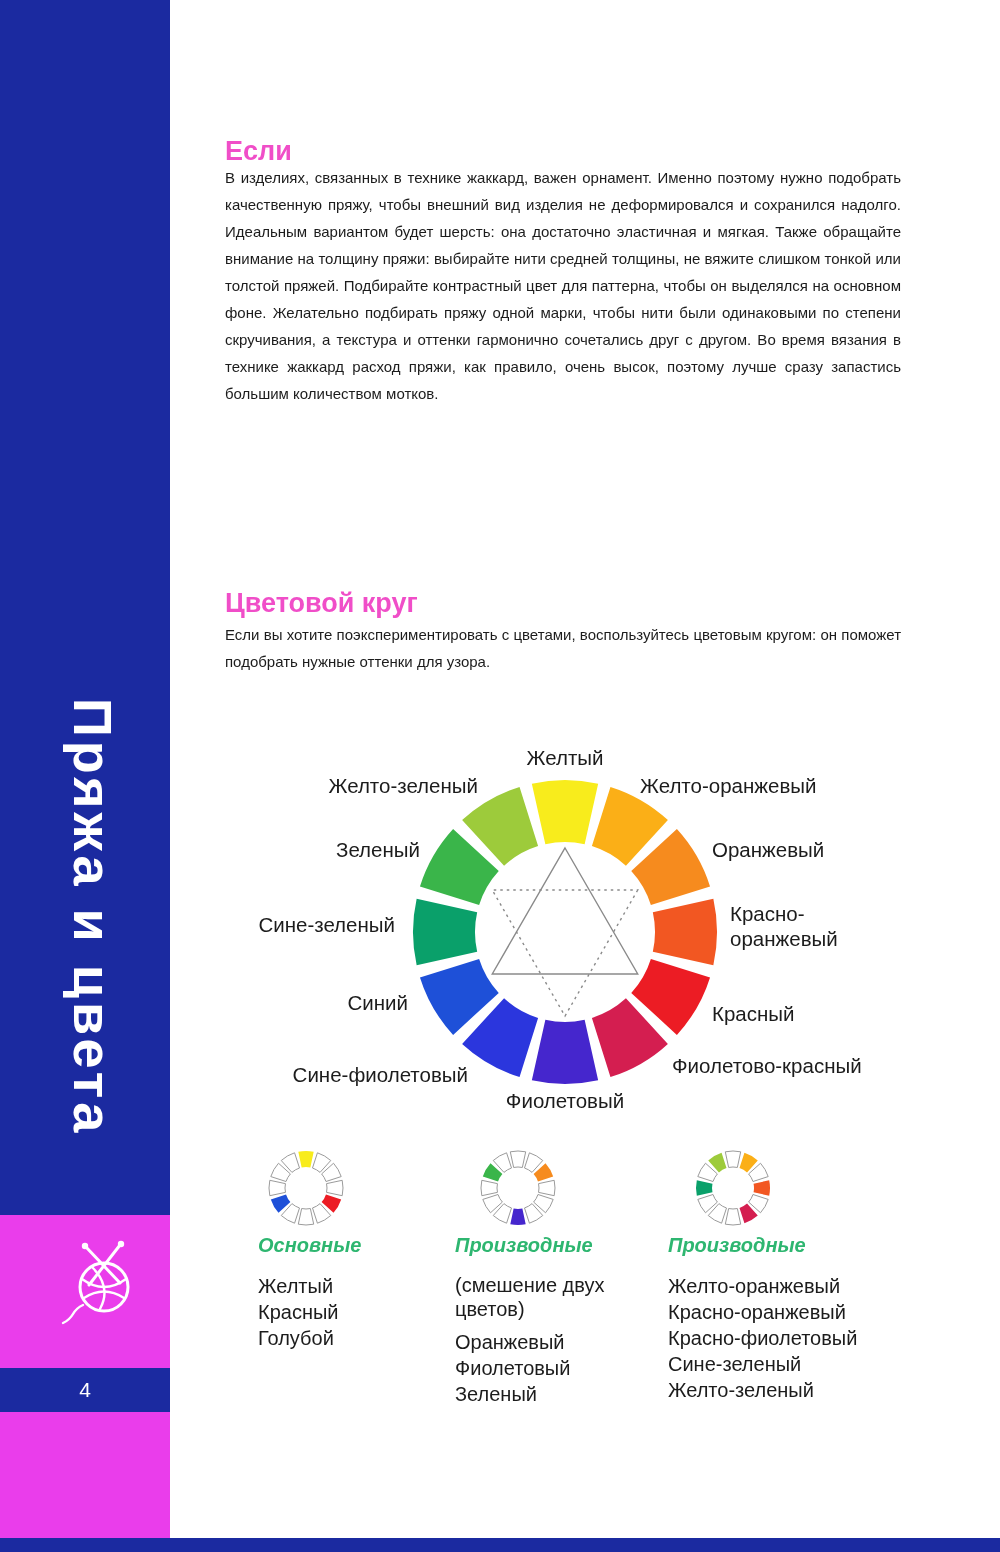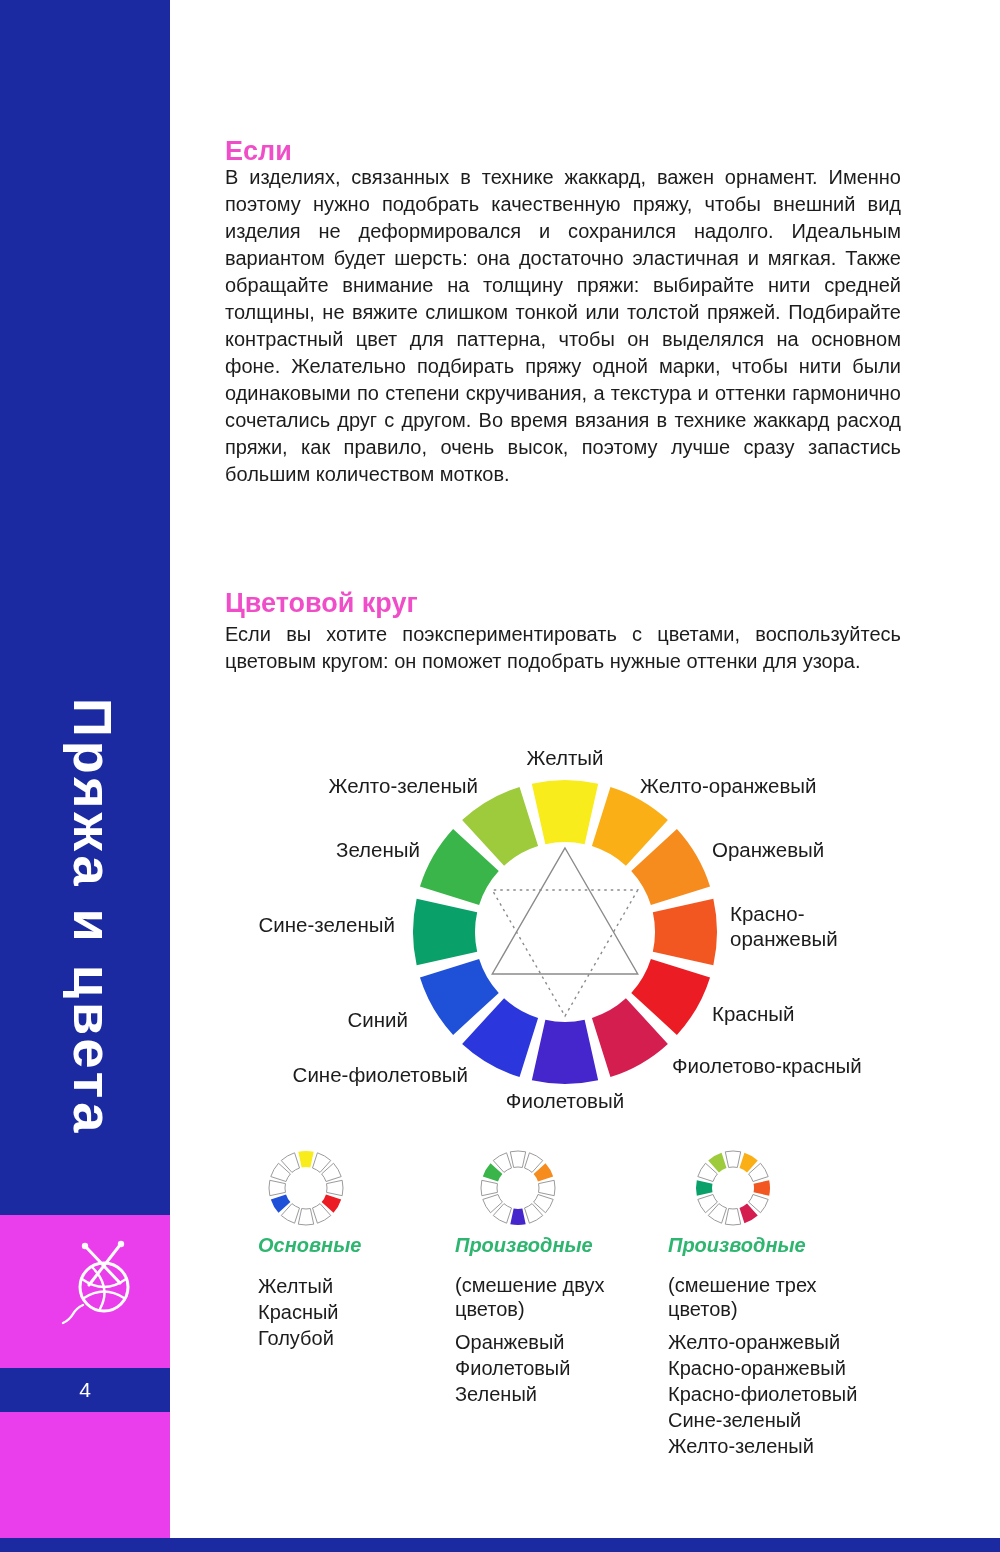--- a/index.html
+++ b/index.html
@@ -30,37 +30,37 @@
     display:flex;align-items:center;justify-content:center;
     color:#fff;font-size:21px;
   }
   .footer-bar{position:absolute;left:0;top:1538px;width:1000px;height:14px;background:var(--sidebar-blue,#1b2aa0);}
 
   
   .content{position:absolute;left:225px;top:0;width:676px;height:1552px;}
   .heading{position:absolute;left:0;color:var(--heading-pink,#f04ec8);font-size:27px;font-weight:bold;}
   .heading-yarn{top:136px;}
   .heading-wheel{top:588px;}
-  .body-text{position:absolute;left:0;width:676px;font-size:20px;line-height:27px;text-align:justify;}
+  .body-text{position:absolute;left:0;width:676px;font-size:15px;line-height:27px;text-align:justify;}
   .body-yarn{top:164px;}
   .body-wheel{top:621px;}
 
   
   .diagram{position:absolute;left:0;top:745px;width:676px;height:372px;}
   .main-wheel{position:absolute;left:180px;top:27px;width:320px;height:320px;}
   .wl{position:absolute;font-size:20.5px;line-height:25px;white-space:nowrap;color:var(--text,#1c1c1c);}
   .wl-0{left:240px;top:0;width:200px;text-align:center;}
   .wl-1{left:415px;top:28px;}
   .wl-2{left:487px;top:92px;}
   .wl-3{left:505px;top:156px;width:120px;white-space:normal;}
   .wl-4{left:487px;top:256px;}
   .wl-5{left:435px;top:308px;margin-left:12px;}
   .wl-6{left:240px;top:343px;width:200px;text-align:center;}
   .wl-7{right:433px;top:317px;}
-  .wl-8{right:493px;top:262px;}
+  .wl-8{right:493px;top:245px;}
   .wl-9{right:506px;top:167px;}
   .wl-10{right:481px;top:92px;}
   .wl-11{right:423px;top:28px;}
 
   
   .legend{position:absolute;left:33px;top:1148px;width:643px;display:flex;}
   .lcol{font-size:20px;}
   .lcol-0{width:197px;}
   .lcol-1{width:213px;}
   .lcol-2{width:233px;}
@@ -196,21 +196,20 @@
             <path d="M 35.19 11.43 A 37 37 0 0 1 27.5 24.76 L 15.61 14.05 A 21 21 0 0 0 19.97 6.49 Z" fill="#ffffff" stroke="#9b9b9b" stroke-width="1"></path>
             <path d="M 24.76 27.5 A 37 37 0 0 1 11.43 35.19 L 6.49 19.97 A 21 21 0 0 0 14.05 15.61 Z" fill="#d41e50"></path>
             <path d="M 7.69 36.19 A 37 37 0 0 1 -7.69 36.19 L -4.37 20.54 A 21 21 0 0 0 4.37 20.54 Z" fill="#ffffff" stroke="#9b9b9b" stroke-width="1"></path>
             <path d="M -11.43 35.19 A 37 37 0 0 1 -24.76 27.5 L -14.05 15.61 A 21 21 0 0 0 -6.49 19.97 Z" fill="#ffffff" stroke="#9b9b9b" stroke-width="1"></path>
             <path d="M -27.5 24.76 A 37 37 0 0 1 -35.19 11.43 L -19.97 6.49 A 21 21 0 0 0 -15.61 14.05 Z" fill="#ffffff" stroke="#9b9b9b" stroke-width="1"></path>
             <path d="M -36.19 7.69 A 37 37 0 0 1 -36.19 -7.69 L -20.54 -4.37 A 21 21 0 0 0 -20.54 4.37 Z" fill="#0aa06a"></path>
             <path d="M -35.19 -11.43 A 37 37 0 0 1 -27.5 -24.76 L -15.61 -14.05 A 21 21 0 0 0 -19.97 -6.49 Z" fill="#ffffff" stroke="#9b9b9b" stroke-width="1"></path>
             <path d="M -24.76 -27.5 A 37 37 0 0 1 -11.43 -35.19 L -6.49 -19.97 A 21 21 0 0 0 -14.05 -15.61 Z" fill="#9dcb3b"></path>
           </svg>
         <div class="ltitle">Производные</div>
-        <div class="lsub">(смешение трех цветов)</div>
         <div class="litems">
           <div class="litem">Желто-оранжевый</div>
           <div class="litem">Красно-оранжевый</div>
           <div class="litem">Красно-фиолетовый</div>
           <div class="litem">Сине-зеленый</div>
           <div class="litem">Желто-зеленый</div>
         </div>
       </div>
 
     </div>

